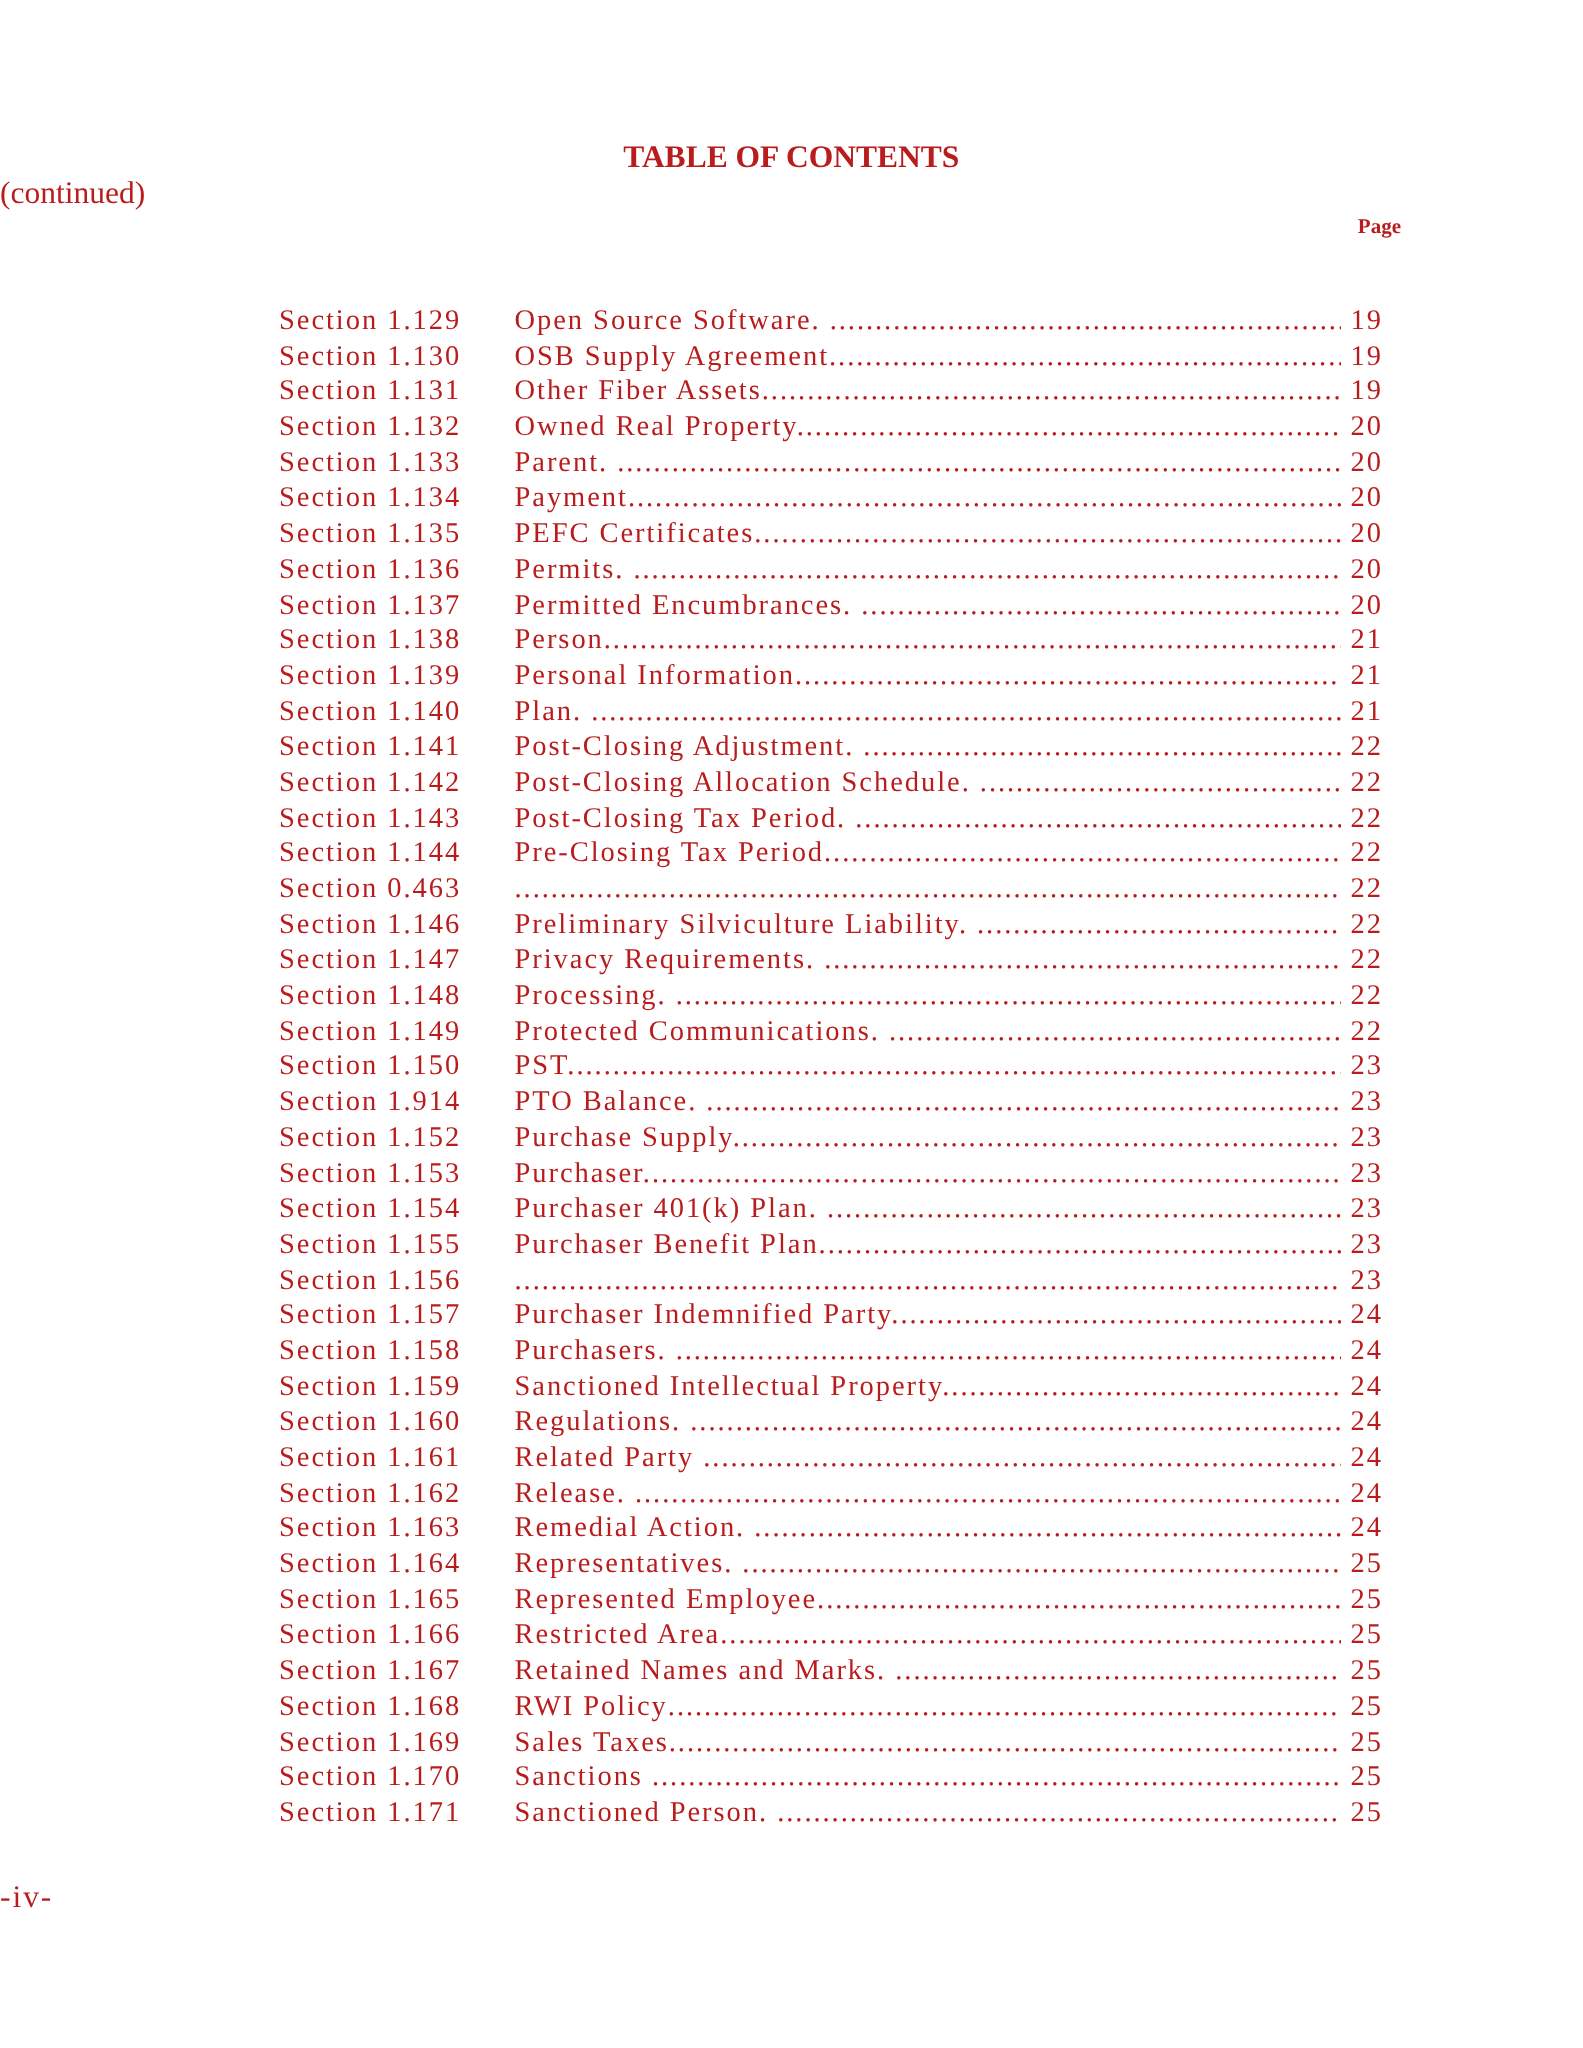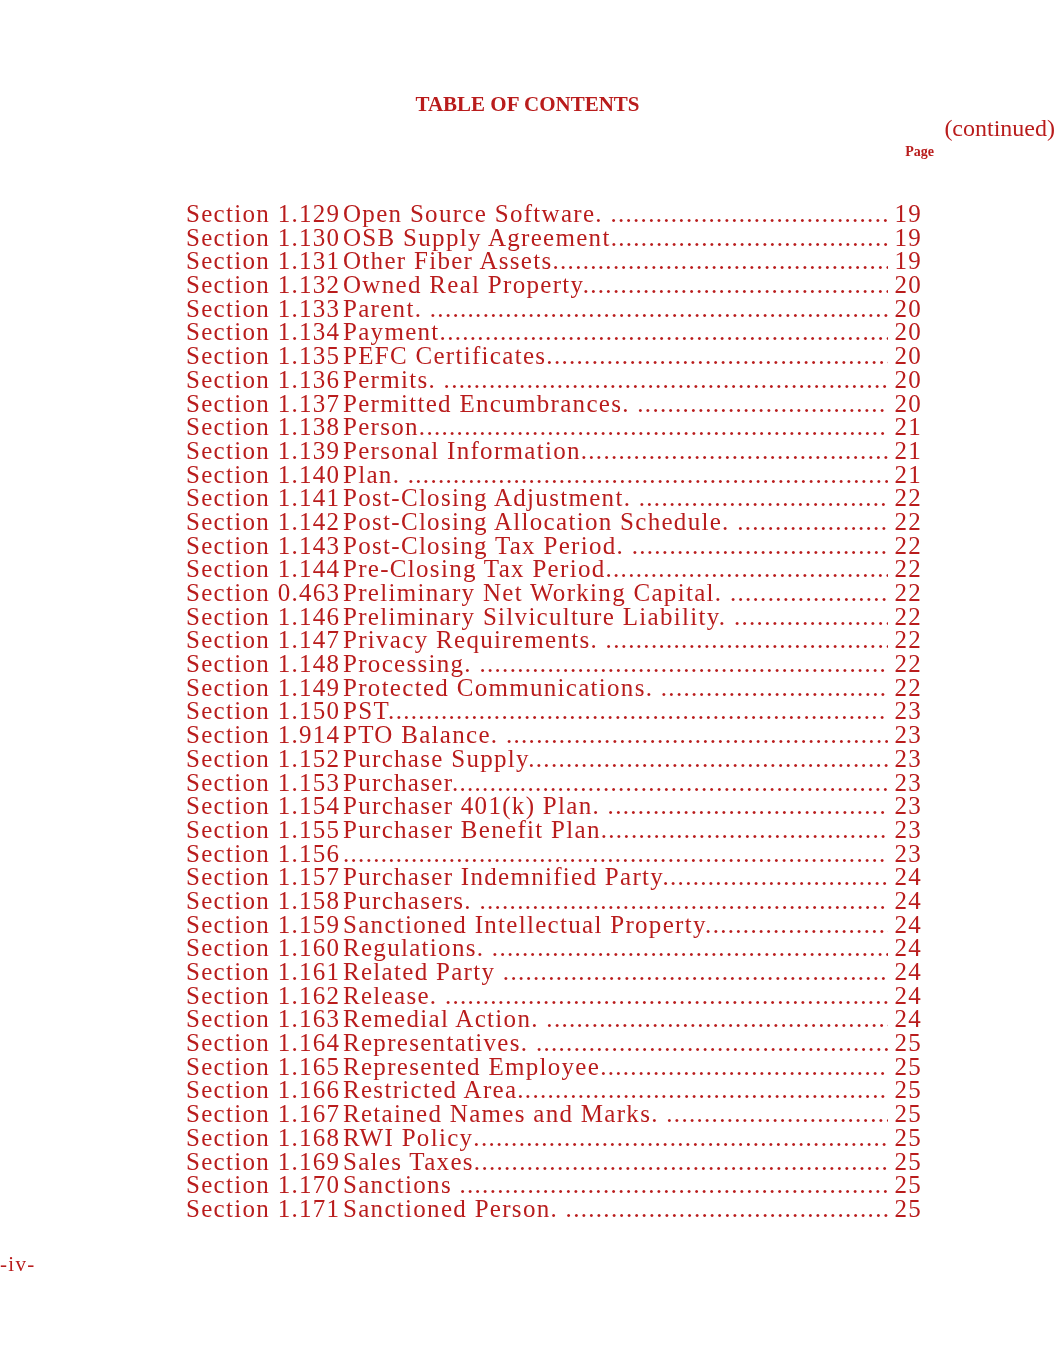--- a/index.html
+++ b/index.html
@@ -24,38 +24,38 @@
     text-align: center;
     font-size: 21px;
     font-weight: bold;
     line-height: 24px;
   }
   .doc-subtitle {
     position: absolute;
     top: 116px;
     left: 0;
     width: 100%;
-    text-align: right;
-    font-size: 24px;
+    text-align: left;
+    font-size: 21px;
     line-height: 24px;
   }
   .page-col-label {
     position: absolute;
     top: 140px;
     right: 121px;
     font-size: 14px;
     font-weight: bold;
     line-height: 24px;
   }
   .toc {
     position: absolute;
     top: 202px;
     left: 186px;
     width: 736px;
-    font-size: 25px;
+    font-size: 19px;
     letter-spacing: 1.3px;
   }
   .toc-row {
     display: flex;
     align-items: baseline;
     height: 23.7px;
     line-height: 23.7px;
     white-space: nowrap;
   }
   .toc-sec {
@@ -210,21 +210,20 @@
 
       <div class="toc-row">
         <span class="toc-sec">Section 1.144</span>
         <span class="toc-ttl">Pre-Closing Tax Period.</span>
         <span class="toc-leader"></span>
         <span class="toc-pg">22</span>
       </div>
 
       <div class="toc-row">
         <span class="toc-sec">Section 0.463</span>
-        <span class="toc-ttl">Preliminary Net Working Capital. </span>
         <span class="toc-leader"></span>
         <span class="toc-pg">22</span>
       </div>
 
       <div class="toc-row">
         <span class="toc-sec">Section 1.146</span>
         <span class="toc-ttl">Preliminary Silviculture Liability. </span>
         <span class="toc-leader"></span>
         <span class="toc-pg">22</span>
       </div>

